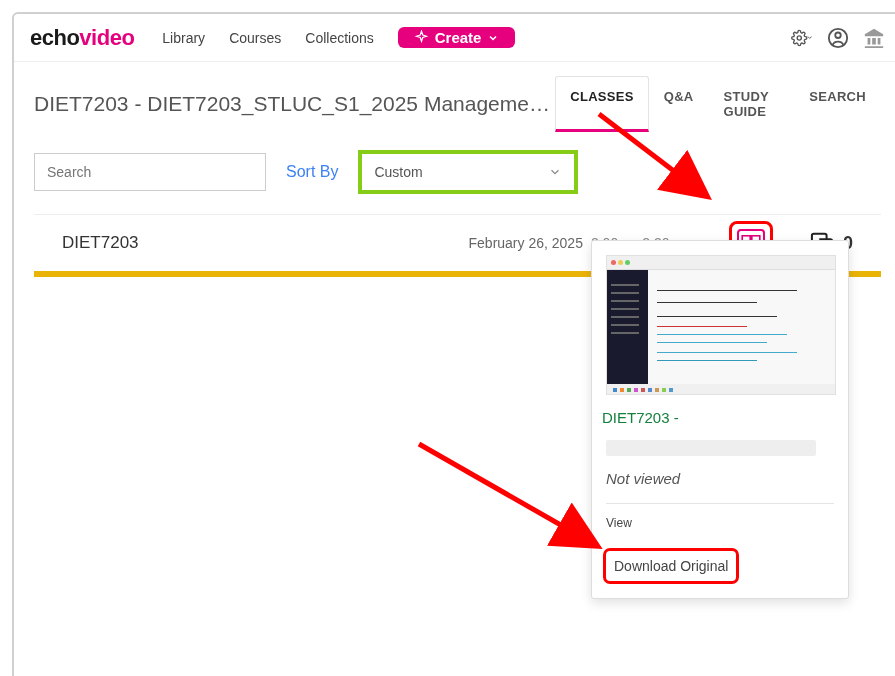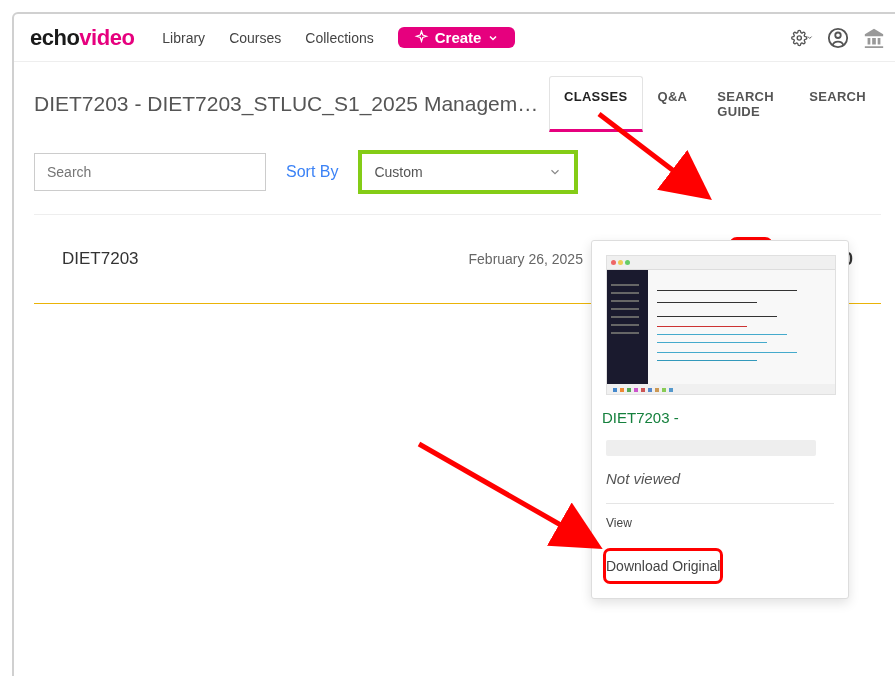--- a/index.html
+++ b/index.html
@@ -21,21 +21,21 @@
     .section-title { font-size: 21px; color: #555; font-weight: 400; white-space: nowrap; overflow: hidden; text-overflow: ellipsis; max-width: 540px; }
     .tabs { display: flex; margin-left: auto; }
     .tab { padding: 12px 14px; font-size: 13px; font-weight: 600; color: #555; letter-spacing: 0.3px; cursor: pointer; border: 1px solid transparent; }
     .tab.active { color: #222; border: 1px solid #e3e3e3; border-bottom: 3px solid #e6007e; border-radius: 3px 3px 0 0; }
     
     .controls-row { display: flex; align-items: center; padding: 18px 20px 20px 20px; gap: 20px; }
     .search-input { border: 1px solid #ccc; padding: 10px 12px; width: 232px; font-size: 14px; color: #888; }
     .sort-label { color: #3b82f6; font-size: 16px; }
     .sort-select { border: 4px solid #84cc16; padding: 10px 12px; width: 220px; font-size: 14px; color: #555; display: flex; justify-content: space-between; align-items: center; cursor: pointer; }
     
-    .class-row { display: flex; align-items: center; padding: 22px 28px; border-top: 1px solid #eee; border-bottom: 1px solid #eab308; margin: 0 20px; }
+    .class-row { display: flex; align-items: center; padding: 6px 28px; border-top: 1px solid #eee; border-bottom: 6px solid #eab308; margin: 0 20px; }
     .class-name { font-size: 17px; color: #333; flex: 1; }
     .class-date { color: #666; font-size: 14px; margin-right: 8px; }
     .class-time { color: #888; font-size: 14px; margin-right: 40px; }
     .media-btn { width: 44px; height: 44px; border: 3px solid #ff0000; border-radius: 8px; display: flex; align-items: center; justify-content: center; cursor: pointer; margin-right: 36px; }
     .media-btn-inner { width: 28px; height: 28px; border: 2px solid #e6007e; border-radius: 4px; display: flex; align-items: center; justify-content: center; color: #e6007e; font-size: 11px; }
     .comment-wrap { display: flex; align-items: center; gap: 8px; color: #333; }
     .comment-count { font-size: 18px; font-weight: 600; }
     
     .popover { position: absolute; top: 226px; left: 577px; width: 258px; background: #fff; border: 1px solid #ddd; border-radius: 3px; box-shadow: 0 4px 12px rgba(0,0,0,0.12); z-index: 40; }
     .thumb { width: 230px; height: 140px; margin: 14px; background: linear-gradient(to right, #1a1a2e 0%, #1a1a2e 18%, #f8f8f8 18%, #f8f8f8 100%); border: 1px solid #e0e0e0; position: relative; }
@@ -44,21 +44,21 @@
     .thumb-sidebar-line { position: absolute; left: 4px; height: 2px; background: #666; width: 28px; }
     .thumb-content-line { position: absolute; left: 50px; height: 1px; width: 140px; }
     .thumb-taskbar { position: absolute; bottom: 0; left: 0; right: 0; height: 10px; background: #f0f0f0; }
     .thumb-taskbar-dots { position: absolute; bottom: 2px; left: 6px; display: flex; gap: 3px; }
     .tb-dot { width: 4px; height: 4px; }
     .pop-title { padding: 0 14px 8px 10px; font-size: 15px; color: #15803d; }
     .pop-skeleton { margin: 6px 14px 14px 14px; height: 16px; background: #eee; border-radius: 2px; width: 210px; }
     .pop-status { padding: 0 14px 16px 14px; font-size: 15px; color: #555; font-style: italic; }
     .pop-divider { border-top: 1px solid #e5e5e5; margin: 0 14px; }
     .pop-link { padding: 12px 14px; font-size: 12px; color: #444; cursor: pointer; }
-    .download-highlight { display: inline-block; border: 3px solid #ff0000; border-radius: 7px; padding: 7px 0; margin: 6px 11px 14px 11px; font-size: 14px; color: #444; cursor: pointer; }
+    .download-highlight { display: inline-block; border: 3px solid #ff0000; border-radius: 7px; padding: 7px 8px; margin: 6px 11px 14px 11px; font-size: 14px; color: #444; cursor: pointer; }
     
     .arrow { position: absolute; z-index: 50; pointer-events: none; }
   </style>
 </head>
 <body>
 
 <div class="outer-border">
   <div class="top-bar">
     <div class="logo">
       <span class="logo-echo">echo</span><span class="logo-video">video</span>
@@ -101,21 +101,21 @@
           </svg>
       </div>
     </div>
   </div>
 
   <div class="title-row">
     <div class="section-title">DIET7203 - DIET7203_STLUC_S1_2025 Management, Entr...</div>
     <div class="tabs">
       <div class="tab active">CLASSES</div>
       <div class="tab">Q&amp;A</div>
-      <div class="tab">SEARCH GUIDE</div>
+      <div class="tab">STUDY GUIDE</div>
       <div class="tab">SEARCH</div>
     </div>
   </div>
 
   <div class="controls-row">
     <input class="search-input" placeholder="Search" style="">
     <span class="sort-label">Sort By</span>
     <div class="sort-select">
       <span>Custom</span>
       <svg width="14" height="14" viewBox="0 0 24 24" fill="none" stroke="#888" stroke-width="2">

